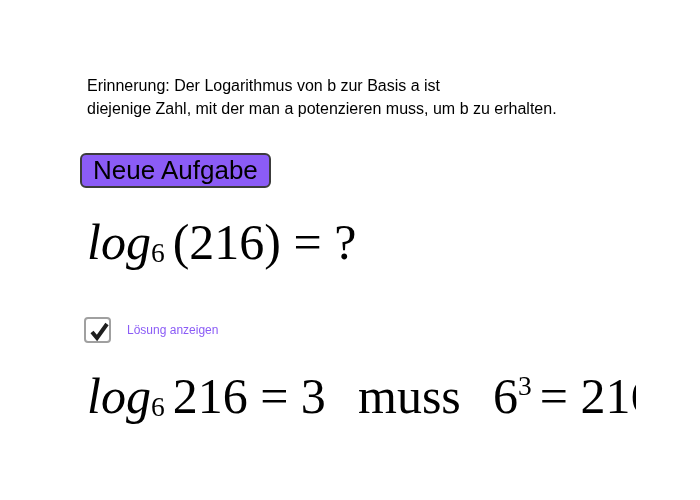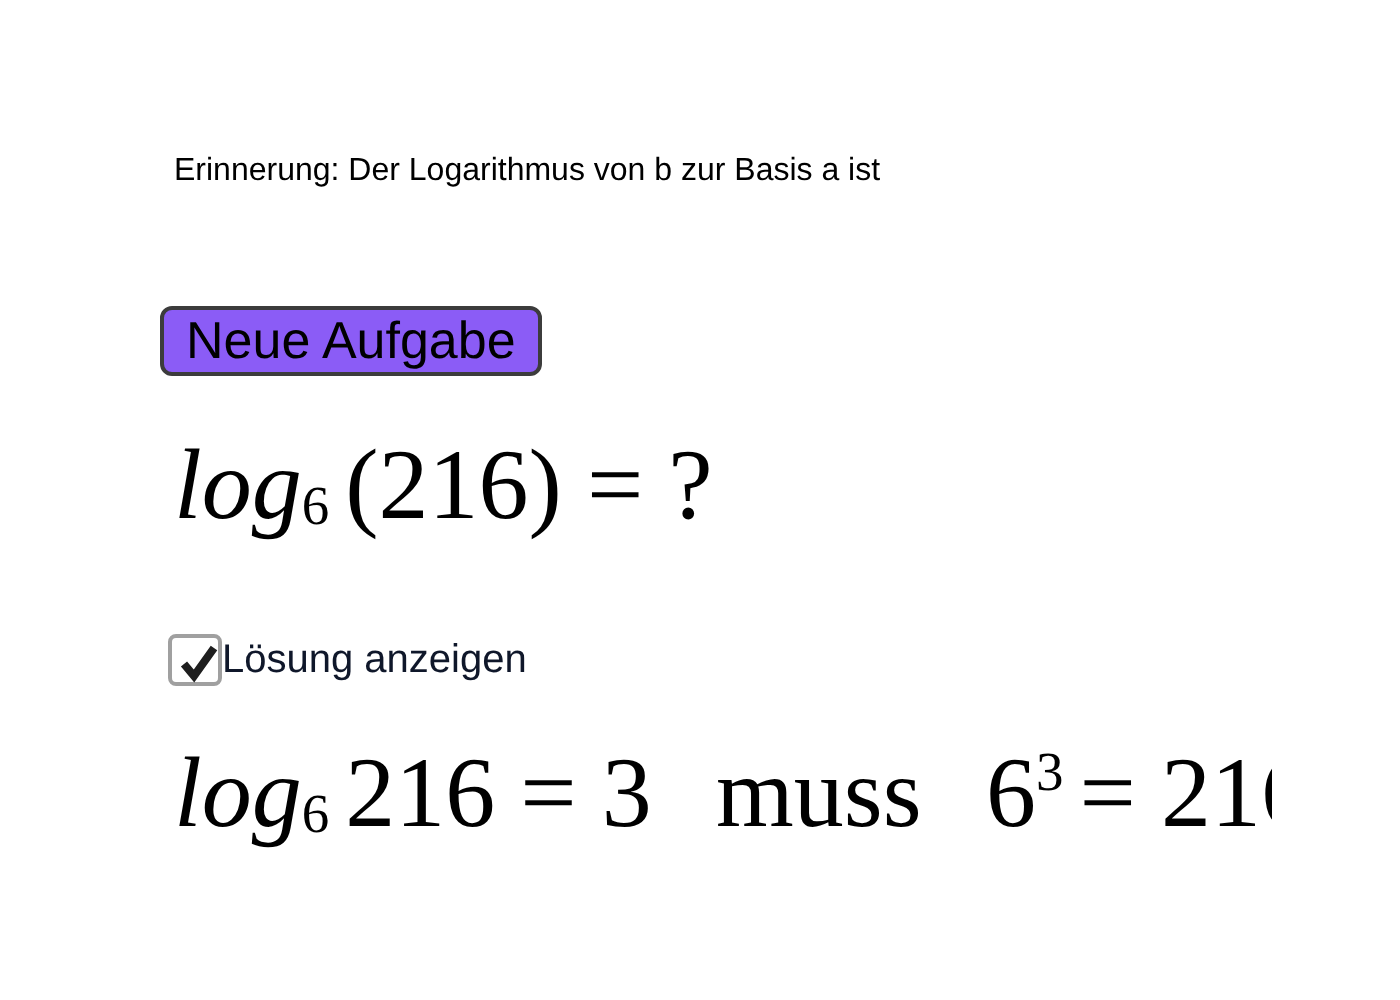--- a/index.html
+++ b/index.html
@@ -89,34 +89,35 @@
     background: #ffffff;
     flex: 0 0 auto;
   }
   .checkbox-box svg {
     position: absolute;
     left: 0px;
     top: -1px;
     overflow: visible;
   }
   .checkbox-label {
-    margin-left: 0;
-    font-size: 20px;
+    margin-left: 16px;
+    font-size: 12px;
     line-height: 26px;
-    color: #0f172a;
+    color: #8b5cf6;
     white-space: nowrap;
   }
 </style>
 </head>
 <body>
 
 <div class="stage">
 
   <div class="reminder">
     <div>Erinnerung: Der Logarithmus von b zur Basis a ist</div>
+    <div>diejenige Zahl, mit der man a potenzieren muss, um b zu erhalten.</div>
   </div>
 
   <button class="new-task-btn">Neue Aufgabe</button>
 
   <div class="math q-formula">
     <span class="fn">log</span><span class="sub">6</span><span class="rest">(216) = ?</span>
   </div>
 
   <div class="checkbox-row">
     <span class="checkbox-box">

